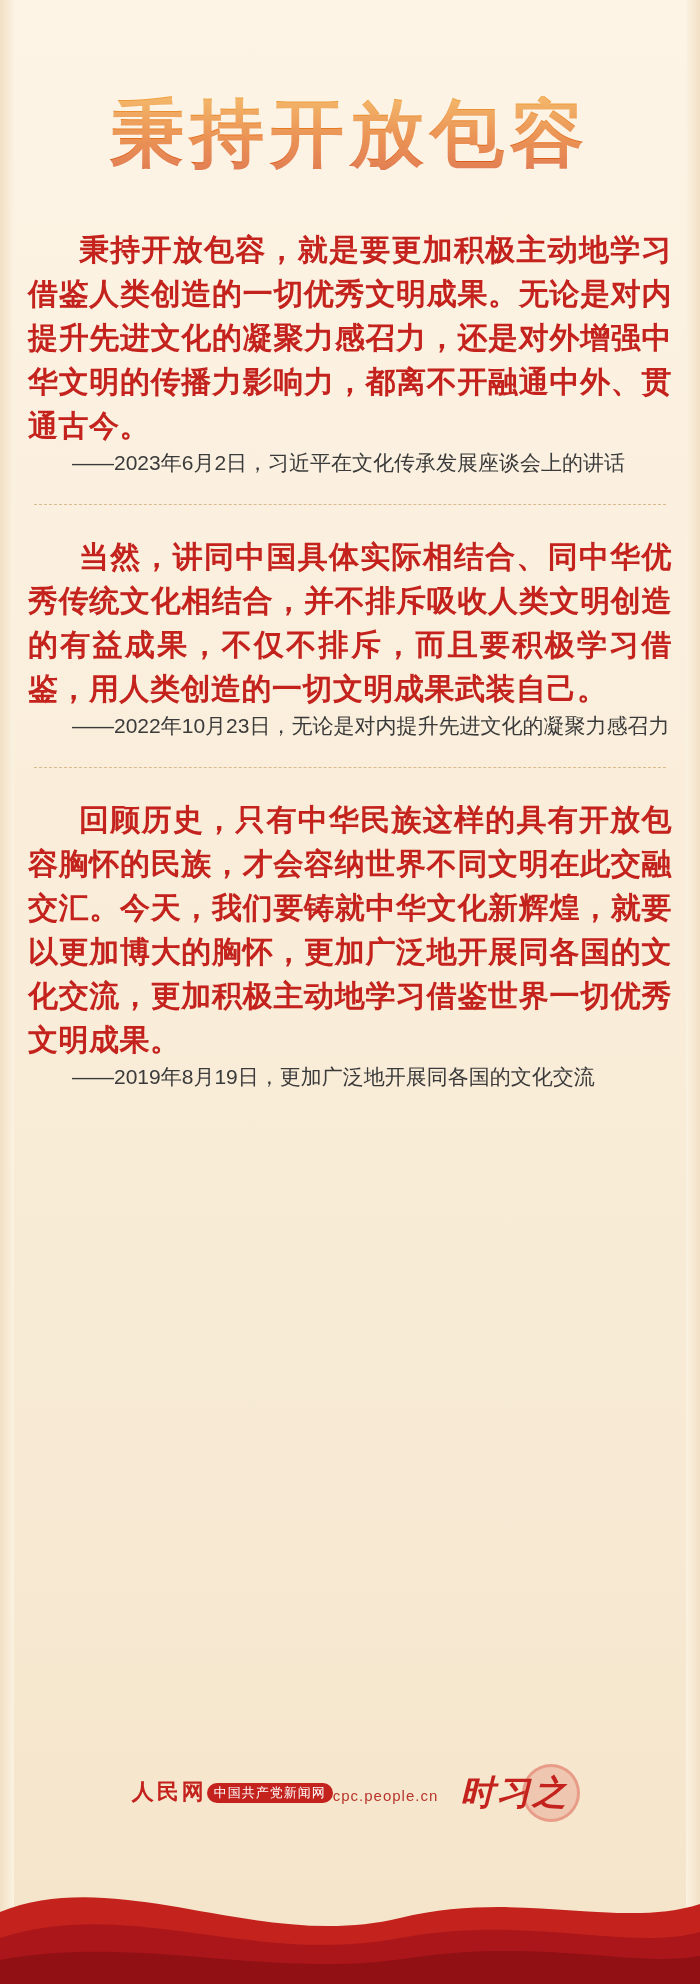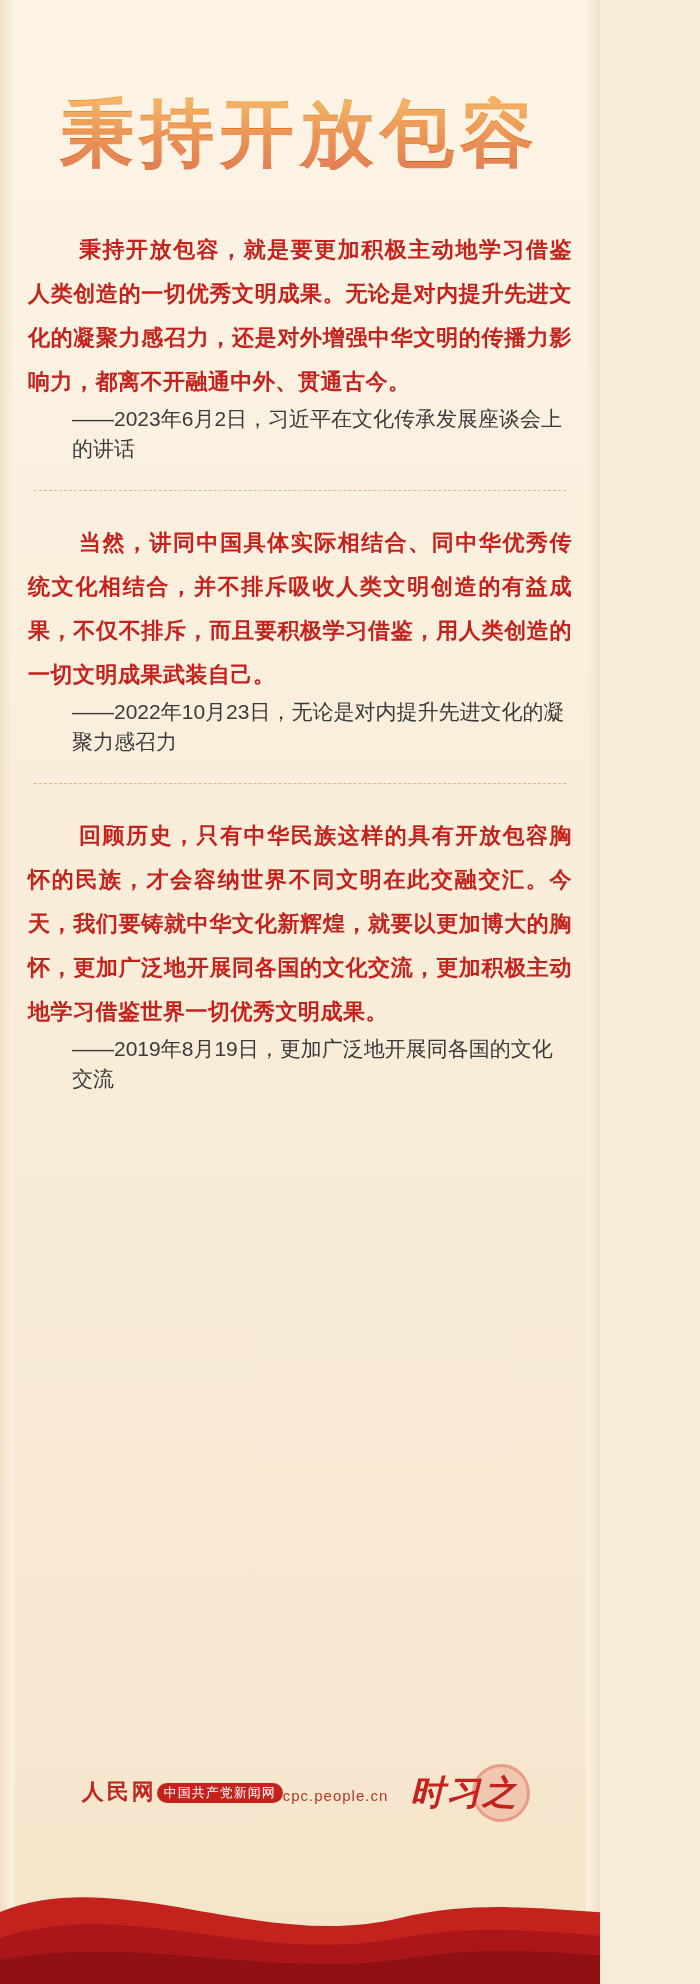--- a/index.html
+++ b/index.html
@@ -8,21 +8,21 @@
   }
   body {
     width: 700px;
     height: 1984px;
     background: #f7ecd9;
     font-family: "Liberation Sans", "DejaVu Sans", sans-serif;
     overflow: hidden;
   }
   .poster {
     position: relative;
-    width: 600px;
+    width: 700px;
     height: 1984px;
     background: linear-gradient(180deg, #fdf4e6 0%, #faeedb 40%, #f7e9d2 78%, #f4e4c9 100%);
     box-sizing: border-box;
     overflow: hidden;
   }
   
   .edge-left, .edge-right {
     position: absolute;
     top: 0;
     bottom: 0;
@@ -58,21 +58,21 @@
     top: 228px;
   }
 
   .quote-block {
     margin-bottom: 4px;
   }
   .quote-text {
     color: #c4221d;
     font-family: Liberation Sans, sans-serif;
     font-weight: bold;
-    font-size: 22px;
+    font-size: 30px;
     line-height: 44px;
     text-indent: 51px;
     letter-spacing: 0.5px;
     text-align: justify;
     text-justify: inter-ideograph;
   }
   .quote-source {
     color: #3a3a3a;
     font-size: 21px;
     line-height: 30px;

